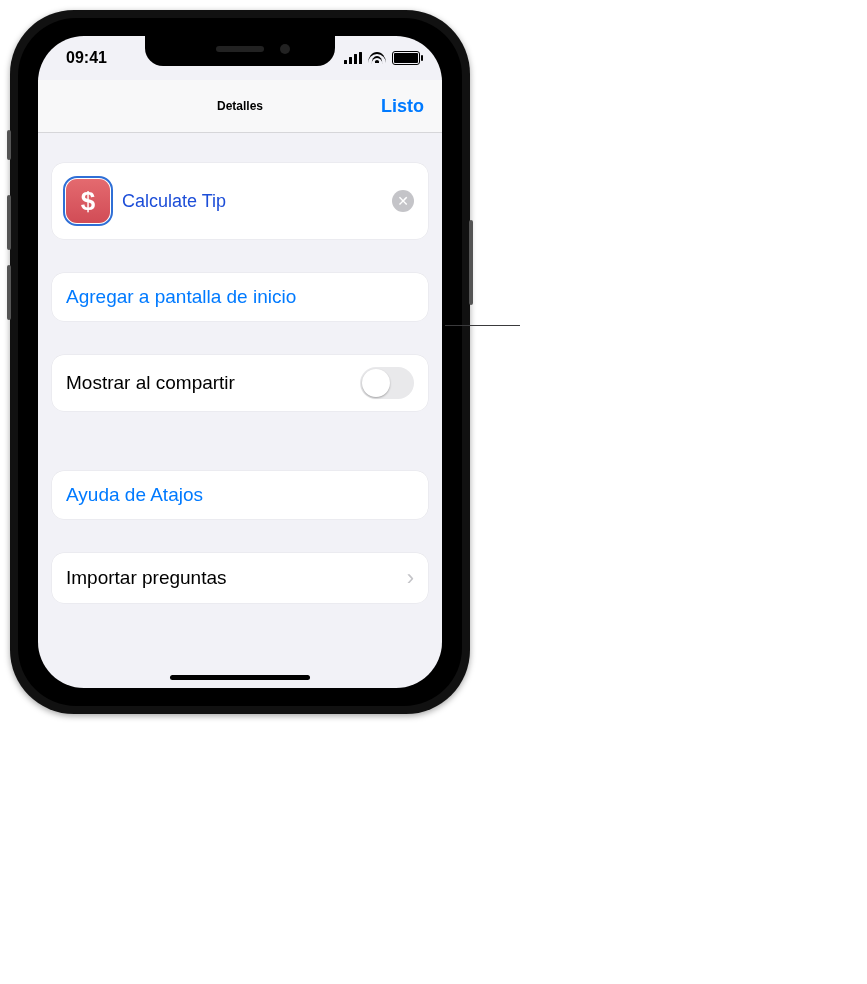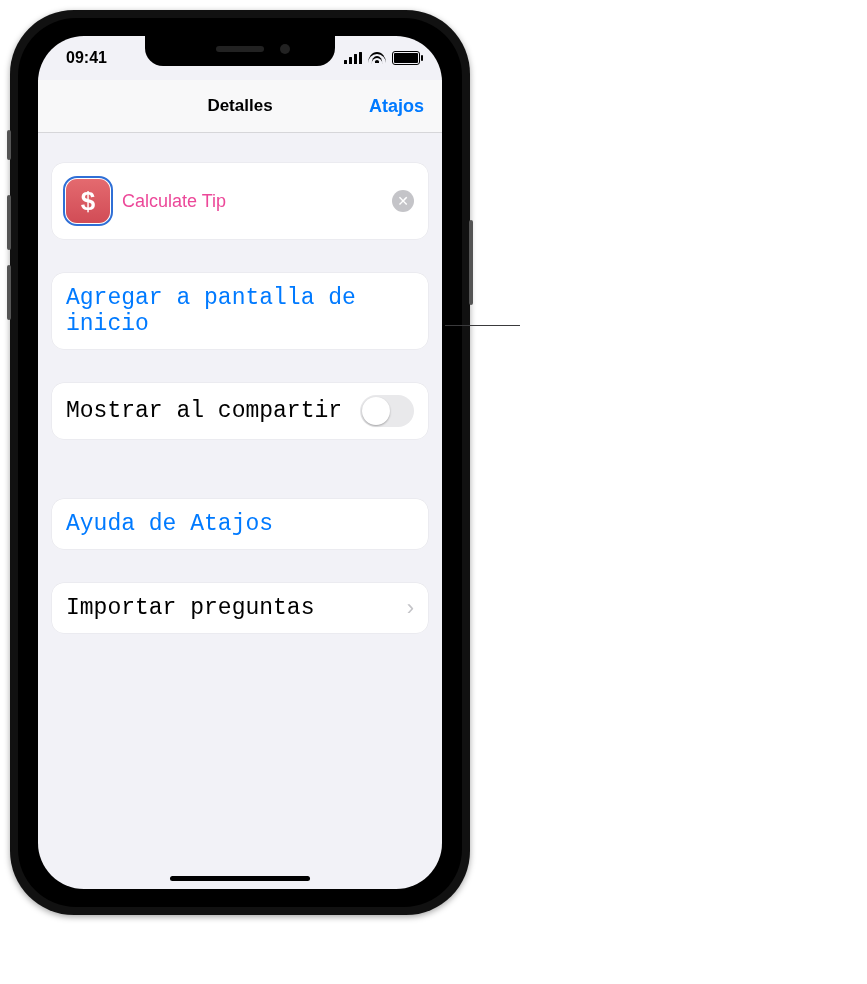--- a/index.html
+++ b/index.html
@@ -14,21 +14,21 @@
     position: relative;
     width: 867px;
     height: 984px;
   }
   
   .phone {
     position: absolute;
     left: 10px;
     top: 10px;
     width: 460px;
-    height: 905px;
+    height: 704px;
     border-radius: 64px;
     background: #111;
     box-shadow: 0 2px 6px rgba(0,0,0,.35);
   }
   .phone-inner {
     position: absolute;
     left: 8px; right: 8px; top: 8px; bottom: 8px;
     border-radius: 58px;
     background: #000;
   }
@@ -118,21 +118,21 @@
   }
   
   .navbar {
     position: relative;
     height: 52px;
     background: #f8f8f9;
     border-bottom: 1px solid #d6d6d9;
     display:flex; align-items:center; justify-content:center;
   }
   .navbar .title {
-    font-size: 17px; font-weight: 600; color:#000;
+    font-size: 12px; font-weight: 600; color:#000;
   }
   .navbar .done {
     position:absolute; right:18px; top:0; bottom:0; display:flex; align-items:center;
     color:#007aff; font-size:18px; font-weight:600;
   }
   
   .content {
     padding: 30px 14px 10px 14px;
   }
   .group {
@@ -144,36 +144,36 @@
   }
   .row {
     display:flex; align-items:center;
     padding: 12px 14px;
     min-height: 48px;
     box-sizing: border-box;
   }
   .row + .row {
     border-top: 3px solid #8b5cf6;
   }
-  .row .label { font-size:23px; color:#000; flex:1;font-family:Liberation Mono, monospace; }
+  .row .label { font-size:19px; color:#000; flex:1; }
   .row.link .label { color:#007aff; }
   .app-icon {
     position:relative;
     width:44px; height:44px; border-radius:11px;
     background: linear-gradient(180deg,#e46a6f,#d14c56);
     display:flex; align-items:center; justify-content:center;
     color:#fff; margin-right:12px; flex:0 0 auto;
     outline: 2px solid #2f6fd6; outline-offset: 1px;
   }
   .app-icon::before, .app-icon::after {
     content:""; position:absolute; border-radius:11px;
   }
   .dollar { font-size:26px; font-weight:600; }
   .shortcut-name {
-    font-size:18px; color:#ec4899; flex:1;
+    font-size:18px; color:#1d4ed8; flex:1;
   }
   .clear-btn {
     width:22px; height:22px; border-radius:50%;
     background:#c4c4c8; color:#fff;
     display:flex; align-items:center; justify-content:center;
     font-size:14px; line-height:1;
     flex:0 0 auto;
   }
   .chevron {
     color:#c4c4c8; font-size:22px; font-weight:300;
@@ -231,21 +231,21 @@
                 <i></i>
               </span>
             <span class="battery">
                 <i></i>
               </span>
           </span>
         </div>
 
         <div class="navbar">
           <span class="title">Detalles</span>
-          <span class="done">Atajos</span>
+          <span class="done">Listo</span>
         </div>
 
         <div class="content">
 
           <div class="group">
             <div class="row" style="padding:16px 14px;">
               <span class="app-icon">
                 <span class="dollar">$</span>
               </span>
               <span class="shortcut-name">Calculate Tip</span>

